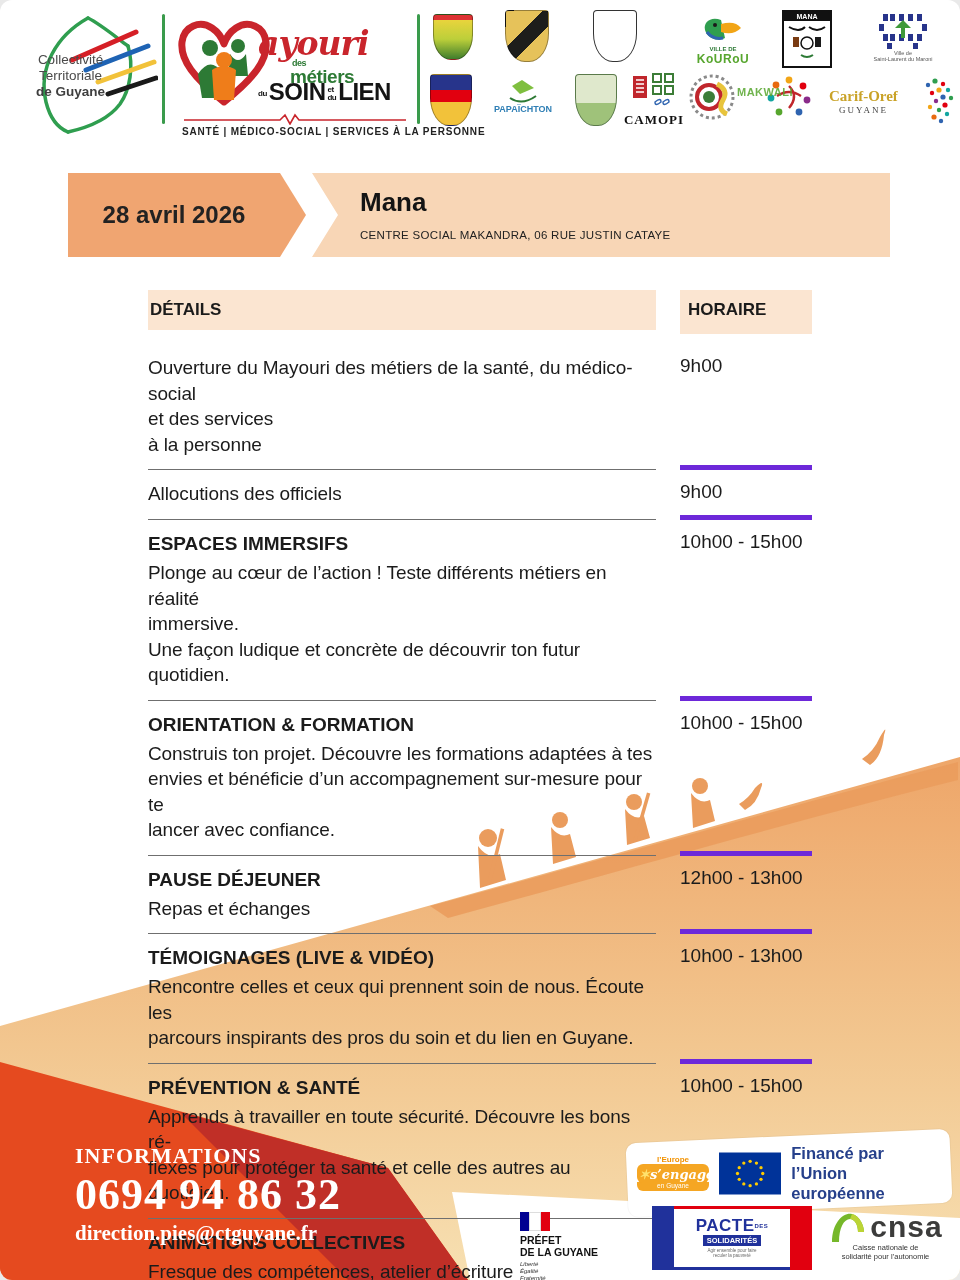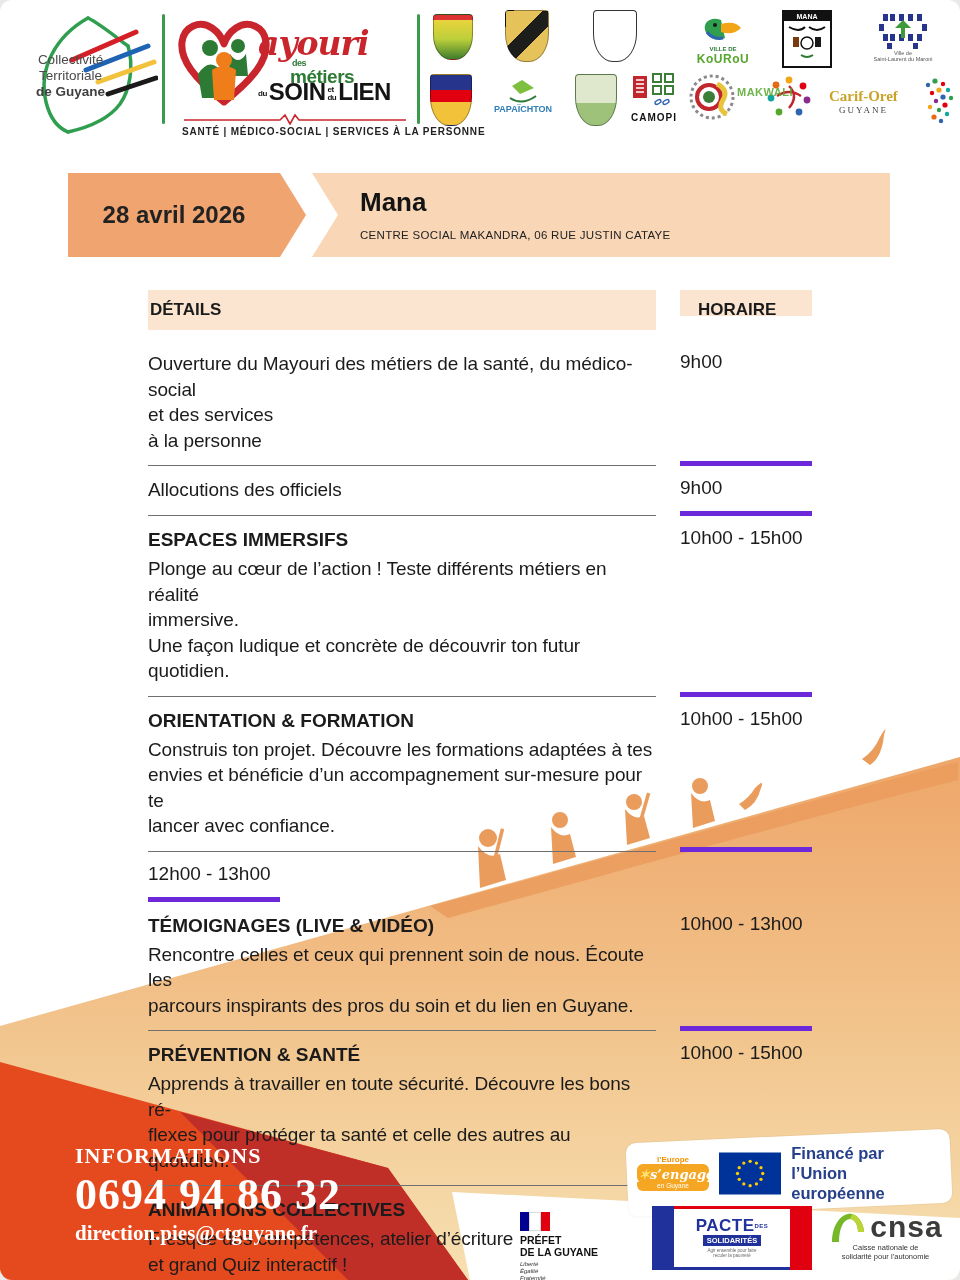--- a/index.html
+++ b/index.html
@@ -38,21 +38,21 @@
   .banner-light{left:312px;top:173px;width:578px;height:84px;background:#f8d6b6;
      clip-path:polygon(0 0,100% 0,100% 100%,0 100%,26px 50%);
      padding-left:0;}
   .banner-light .city{position:absolute;left:48px;top:14px;font-weight:700;font-size:26px;color:#141414;}
   .banner-light .venue{position:absolute;left:48px;top:56px;font-size:11.5px;color:#222;letter-spacing:0.3px;}
 
   
   .schedule{left:148px;top:290px;width:664px;}
   .sch-head{display:flex;gap:24px;margin-bottom:10px;}
   .sch-head .c1{width:508px;background:#fbe5d1;height:40px;line-height:40px;font-weight:700;font-size:17px;padding-left:2px;box-sizing:border-box;}
-  .sch-head .c2{width:132px;background:#fbe5d1;height:26px;line-height:40px;font-weight:700;font-size:17px;padding-left:18px;box-sizing:border-box;}
+  .sch-head .c2{width:132px;background:#fbe5d1;height:44px;line-height:40px;font-weight:700;font-size:17px;padding-left:8px;box-sizing:border-box;}
   .sch-row{display:flex;gap:24px;}
   .sch-row .c1{width:508px;padding:11px 0 12px;border-bottom:1px solid #6f6f6f;box-sizing:border-box;}
   .sch-row .c2{width:132px;padding:11px 0 12px;border-bottom:5px solid #6d28d9;box-sizing:border-box;font-size:19px;}
   .sch-title{font-weight:700;font-size:19px;line-height:25px;margin-bottom:4px;}
   .sch-title:empty{display:none;}
   .sch-desc{font-size:19px;line-height:25.5px;white-space:pre-line;letter-spacing:-0.1px;}
   .sch-desc:empty{display:none;}
 
   
   .info{left:75px;top:1143px;color:#fff;}
@@ -253,21 +253,21 @@
         <rect x="2" y="4" width="14" height="22" fill="#c0262c"></rect>
         <path d="M5,8 h8 M5,12 h8 M5,16 h8 M5,20 h8" stroke="#fff" stroke-width="1.6"></path>
         <g fill="none" stroke="#3c7d37" stroke-width="2">
             <rect x="22" y="2" width="8" height="8"></rect>
             <rect x="34" y="2" width="8" height="8"></rect>
             <rect x="22" y="14" width="8" height="8"></rect>
             <rect x="34" y="14" width="8" height="8"></rect>
           </g>
         <path d="M24,30 q6,-5 6,0 q-6,5 -6,0 Z M32,30 q6,-5 6,0 q-6,5 -6,0 Z" stroke="#2f64b0" fill="none" stroke-width="1.4"></path>
       </svg>
-      <div style="font-size:10px;font-weight:900;color:#111;letter-spacing:1px;">CAMOPI</div>
+      <div style="font-size:13px;font-weight:900;color:#111;letter-spacing:1px;font-family:Liberation Serif, serif;">CAMOPI</div>
     </div>
     <div class="plogo" style="left:262px;top:64px;">
       <svg width="50" height="50" viewBox="0 0 50 50">
         <circle cx="25" cy="25" r="21" fill="none" stroke="#8a8a8a" stroke-width="3" stroke-dasharray="3 3"></circle>
         <circle cx="22" cy="25" r="12" fill="none" stroke="#c0262c" stroke-width="4"></circle>
         <circle cx="22" cy="25" r="6" fill="#3c7d37"></circle>
         <path d="M30,12 q12,6 6,16 q-6,10 4,14" fill="none" stroke="#e8c43c" stroke-width="5"></path>
       </svg>
     </div>
     <div class="plogo" style="left:318px;top:66px;width:92px;">
@@ -358,20 +358,24 @@
       <div class="c1">
         <div class="sch-title">ORIENTATION &amp; FORMATION</div>
         <div class="sch-desc">Construis ton projet. Découvre les formations adaptées à tes
 envies et bénéficie d’un accompagnement sur-mesure pour te
 lancer avec confiance.</div>
       </div>
       <div class="c2">10h00 - 15h00</div>
     </div>
 
     <div class="sch-row">
+      <div class="c1">
+        <div class="sch-title">PAUSE DÉJEUNER</div>
+        <div class="sch-desc">Repas et échanges</div>
+      </div>
       <div class="c2">12h00 - 13h00</div>
     </div>
 
     <div class="sch-row">
       <div class="c1">
         <div class="sch-title">TÉMOIGNAGES (LIVE &amp; VIDÉO)</div>
         <div class="sch-desc">Rencontre celles et ceux qui prennent soin de nous. Écoute les
 parcours inspirants des pros du soin et du lien en Guyane.</div>
       </div>
       <div class="c2">10h00 - 13h00</div>

